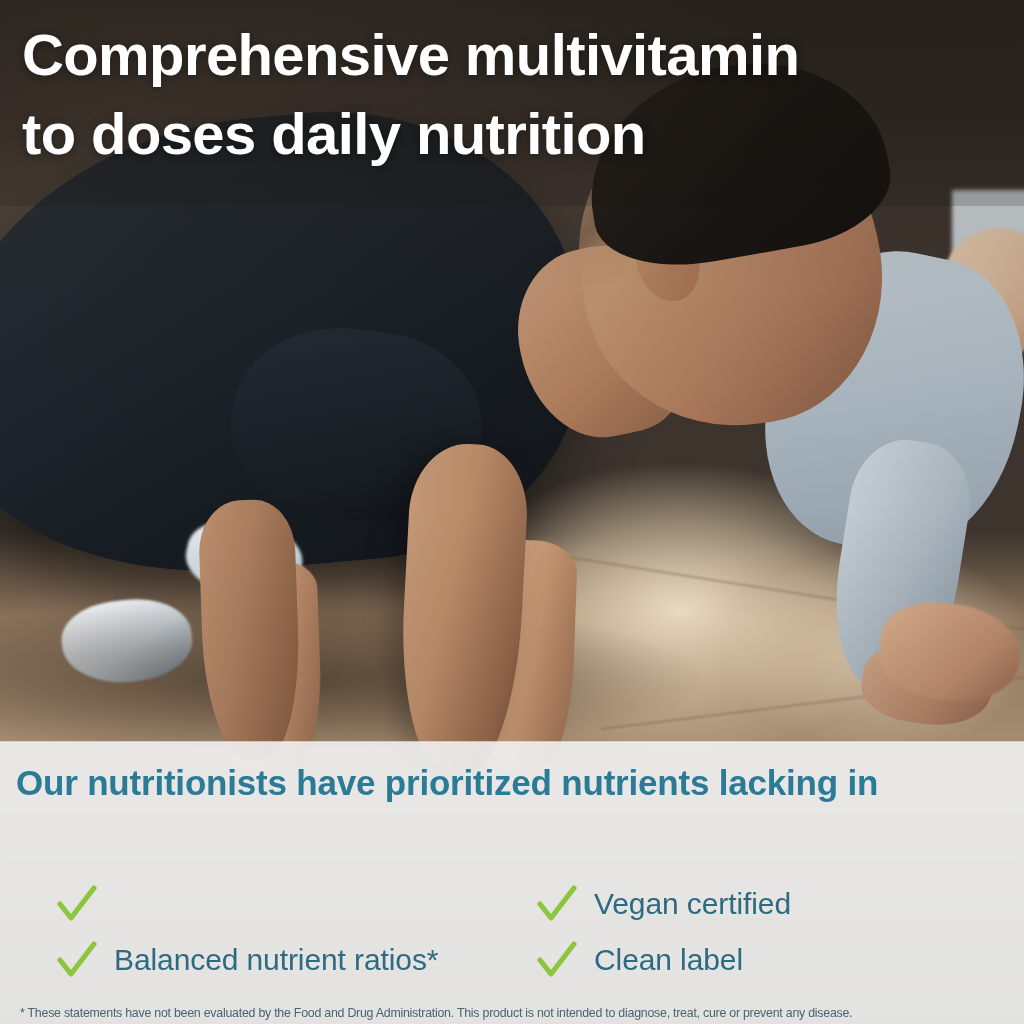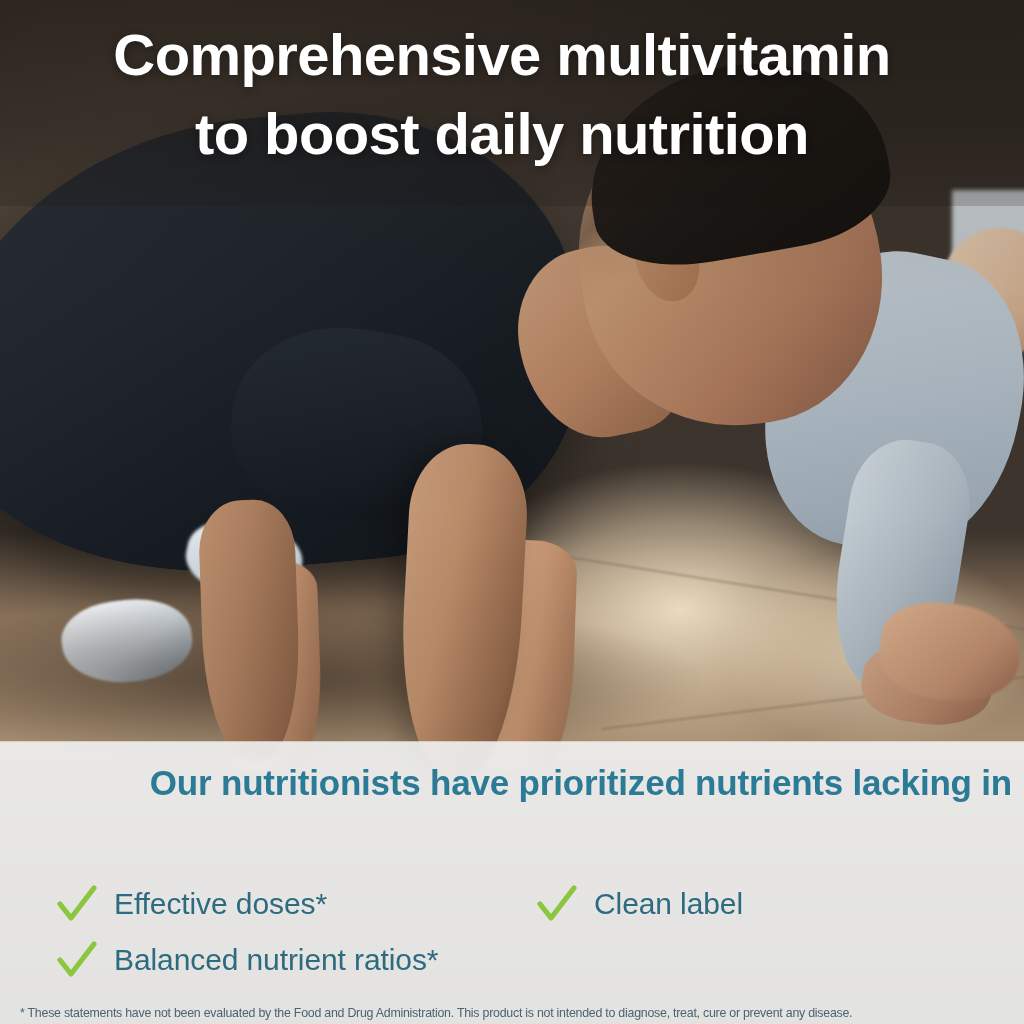--- a/index.html
+++ b/index.html
@@ -280,21 +280,20 @@
     top: 16px;
     width: 960px;
     margin: 0;
     color: #ffffff;
     font-family: "Liberation Sans Narrow", "Liberation Sans", sans-serif;
     font-weight: 700;
     font-size: 58px;
     line-height: 1.36;
     letter-spacing: -0.6px;
     text-shadow: 0 2px 10px rgba(0,0,0,0.38);
-    text-align: center;
   }
   .headline .hl-line { display: block; }
 
   
   .info-panel {
     position: absolute;
     left: 0;
     top: 742px;
     width: 100%;
     height: 282px;
@@ -308,21 +307,21 @@
     top: 16px;
     width: 996px;
     margin: 0;
     color: #2b7a96;
     font-family: "Liberation Sans Narrow", "Liberation Sans", sans-serif;
     font-weight: 700;
     font-size: 35px;
     line-height: 1.42;
     letter-spacing: -0.2px;
   }
-  .panel-heading .ph-line { display: block; text-align: right; }
+  .panel-heading .ph-line { display: block; }
 
   .benefits {
     position: absolute;
     left: 0;
     top: 134px;
     width: 100%;
     display: grid;
     grid-template-columns: 520px 504px;
     grid-auto-rows: 56px;
     align-items: center;
@@ -389,51 +388,56 @@
     <div class="man-neck"></div>
     <div class="man-head"></div>
     <div class="man-ear"></div>
     <div class="man-hair"></div>
     <div class="photo-shade"></div>
   </div>
 
   <div class="headline-scrim"></div>
   <h1 class="headline">
     <span class="hl-line">Comprehensive multivitamin</span>
-    <span class="hl-line">to boost daily nutrition</span>
+    <span class="hl-line">to doses daily nutrition</span>
   </h1>
 
   <div class="info-panel">
 
     <h2 class="panel-heading">
       <span class="ph-line">Our nutritionists have prioritized nutrients lacking in</span>
     </h2>
 
     <div class="benefits">
 
       <div class="benefit">
         <svg class="check-icon" viewBox="0 0 42 42">
           <path d="M4 21 L15 35 L38 5" fill="none" stroke="#8cc63f" stroke-width="5.2" stroke-linecap="round" stroke-linejoin="round"></path>
         </svg>
-        <span class="benefit-label">Effective doses*</span>
       </div>
 
+      <div class="benefit col2">
+        <svg class="check-icon" viewBox="0 0 42 42">
+          <path d="M4 21 L15 35 L38 5" fill="none" stroke="#8cc63f" stroke-width="5.2" stroke-linecap="round" stroke-linejoin="round"></path>
+        </svg>
+        <span class="benefit-label">Vegan certified</span>
+      </div>
+
+      <div class="benefit">
+        <svg class="check-icon" viewBox="0 0 42 42">
+          <path d="M4 21 L15 35 L38 5" fill="none" stroke="#8cc63f" stroke-width="5.2" stroke-linecap="round" stroke-linejoin="round"></path>
+        </svg>
+        <span class="benefit-label">Balanced nutrient ratios*</span>
+      </div>
 
       <div class="benefit col2">
         <svg class="check-icon" viewBox="0 0 42 42">
           <path d="M4 21 L15 35 L38 5" fill="none" stroke="#8cc63f" stroke-width="5.2" stroke-linecap="round" stroke-linejoin="round"></path>
         </svg>
         <span class="benefit-label">Clean label</span>
       </div>
 
-      <div class="benefit">
-        <svg class="check-icon" viewBox="0 0 42 42">
-          <path d="M4 21 L15 35 L38 5" fill="none" stroke="#8cc63f" stroke-width="5.2" stroke-linecap="round" stroke-linejoin="round"></path>
-        </svg>
-        <span class="benefit-label">Balanced nutrient ratios*</span>
-      </div>
-
     </div>
 
     <p class="disclaimer">* These statements have not been evaluated by the Food and Drug Administration. This product is not intended to diagnose, treat, cure or prevent any disease.</p>
   </div>
 
 </div>
 
 </body></html>

